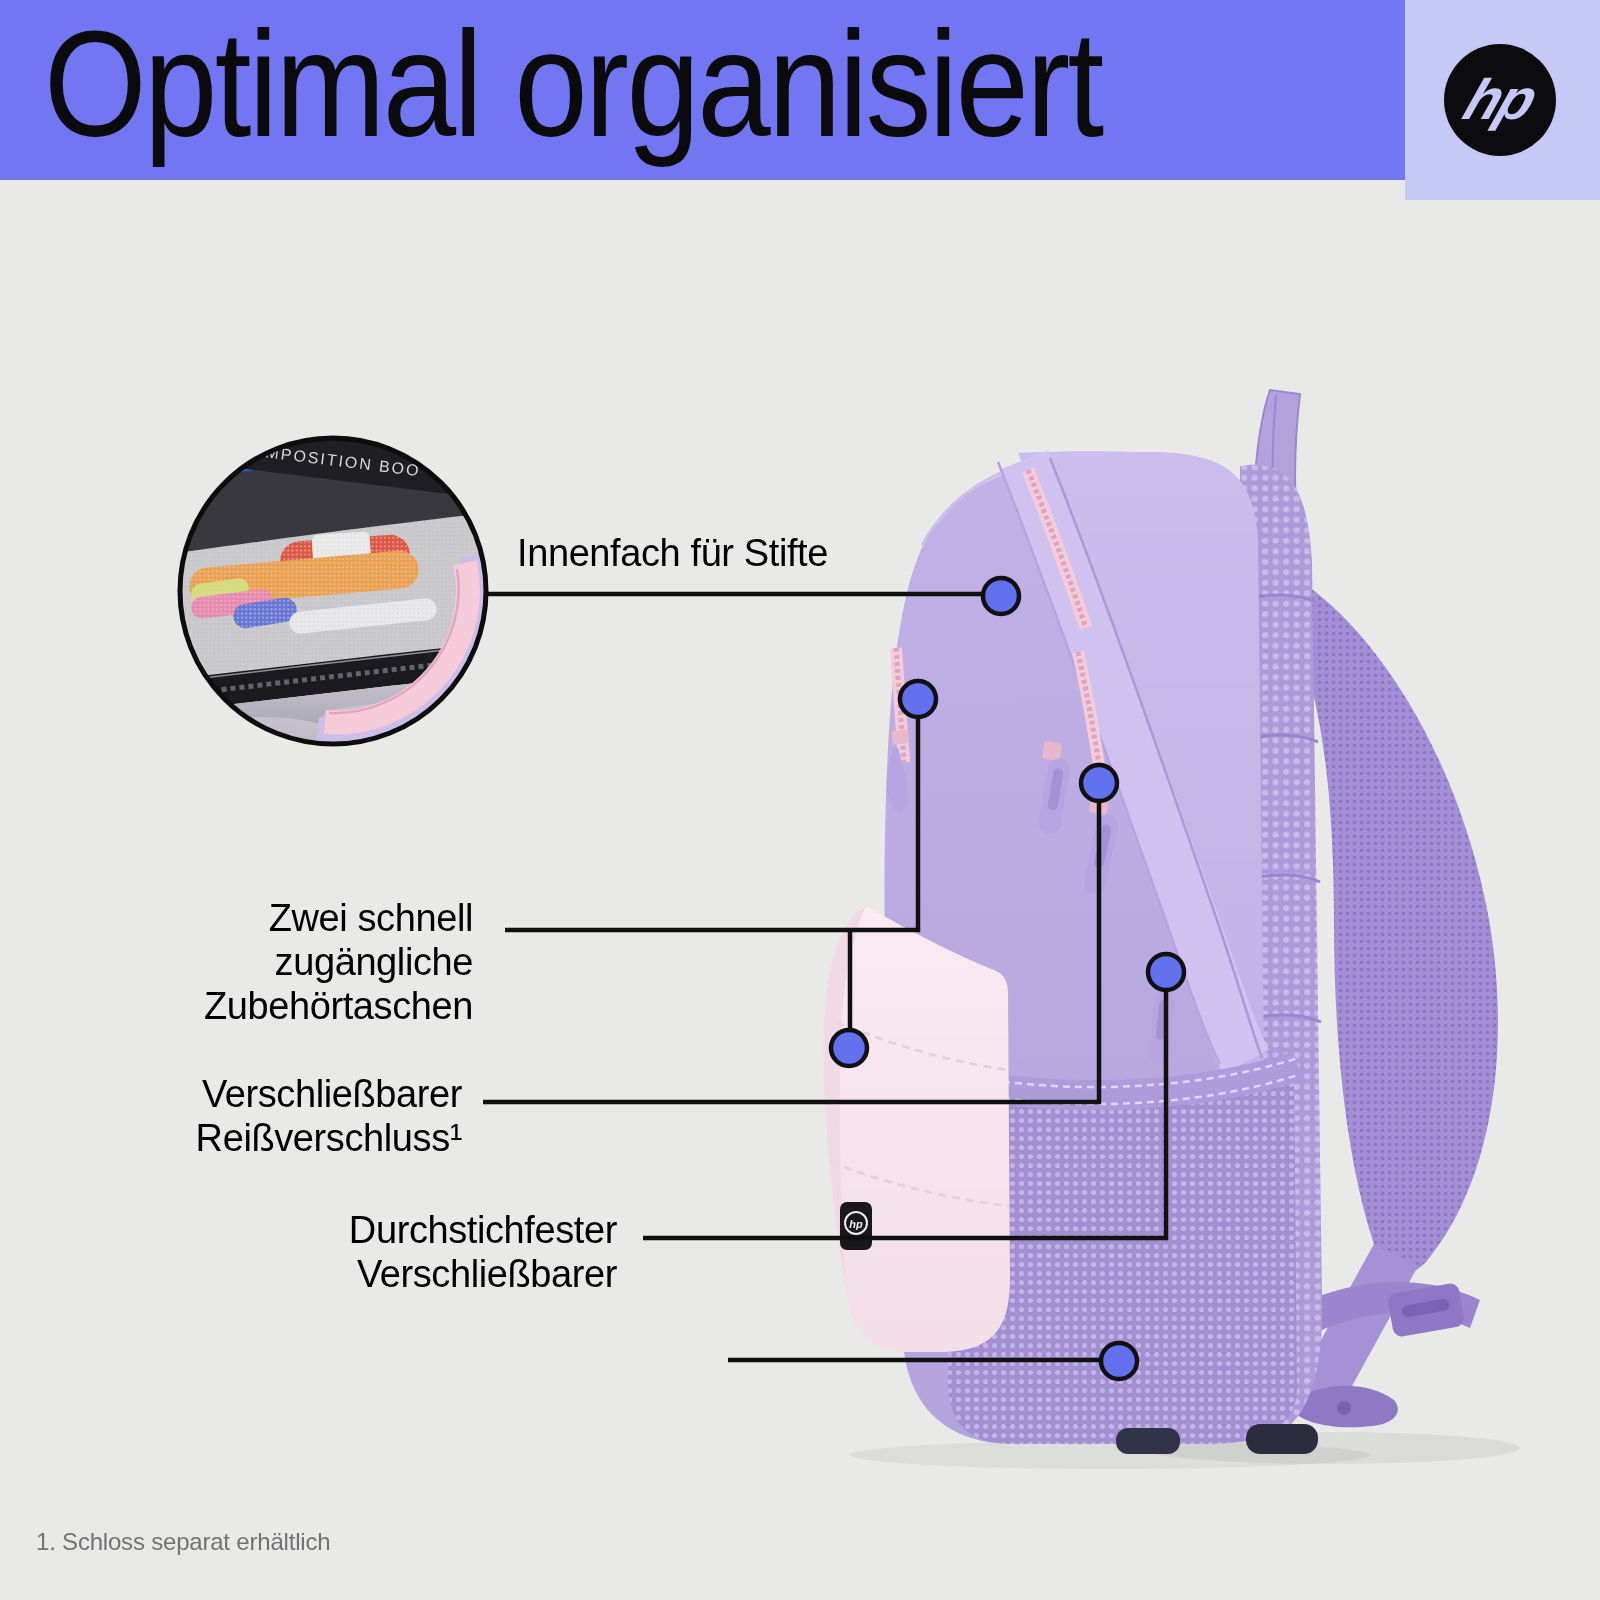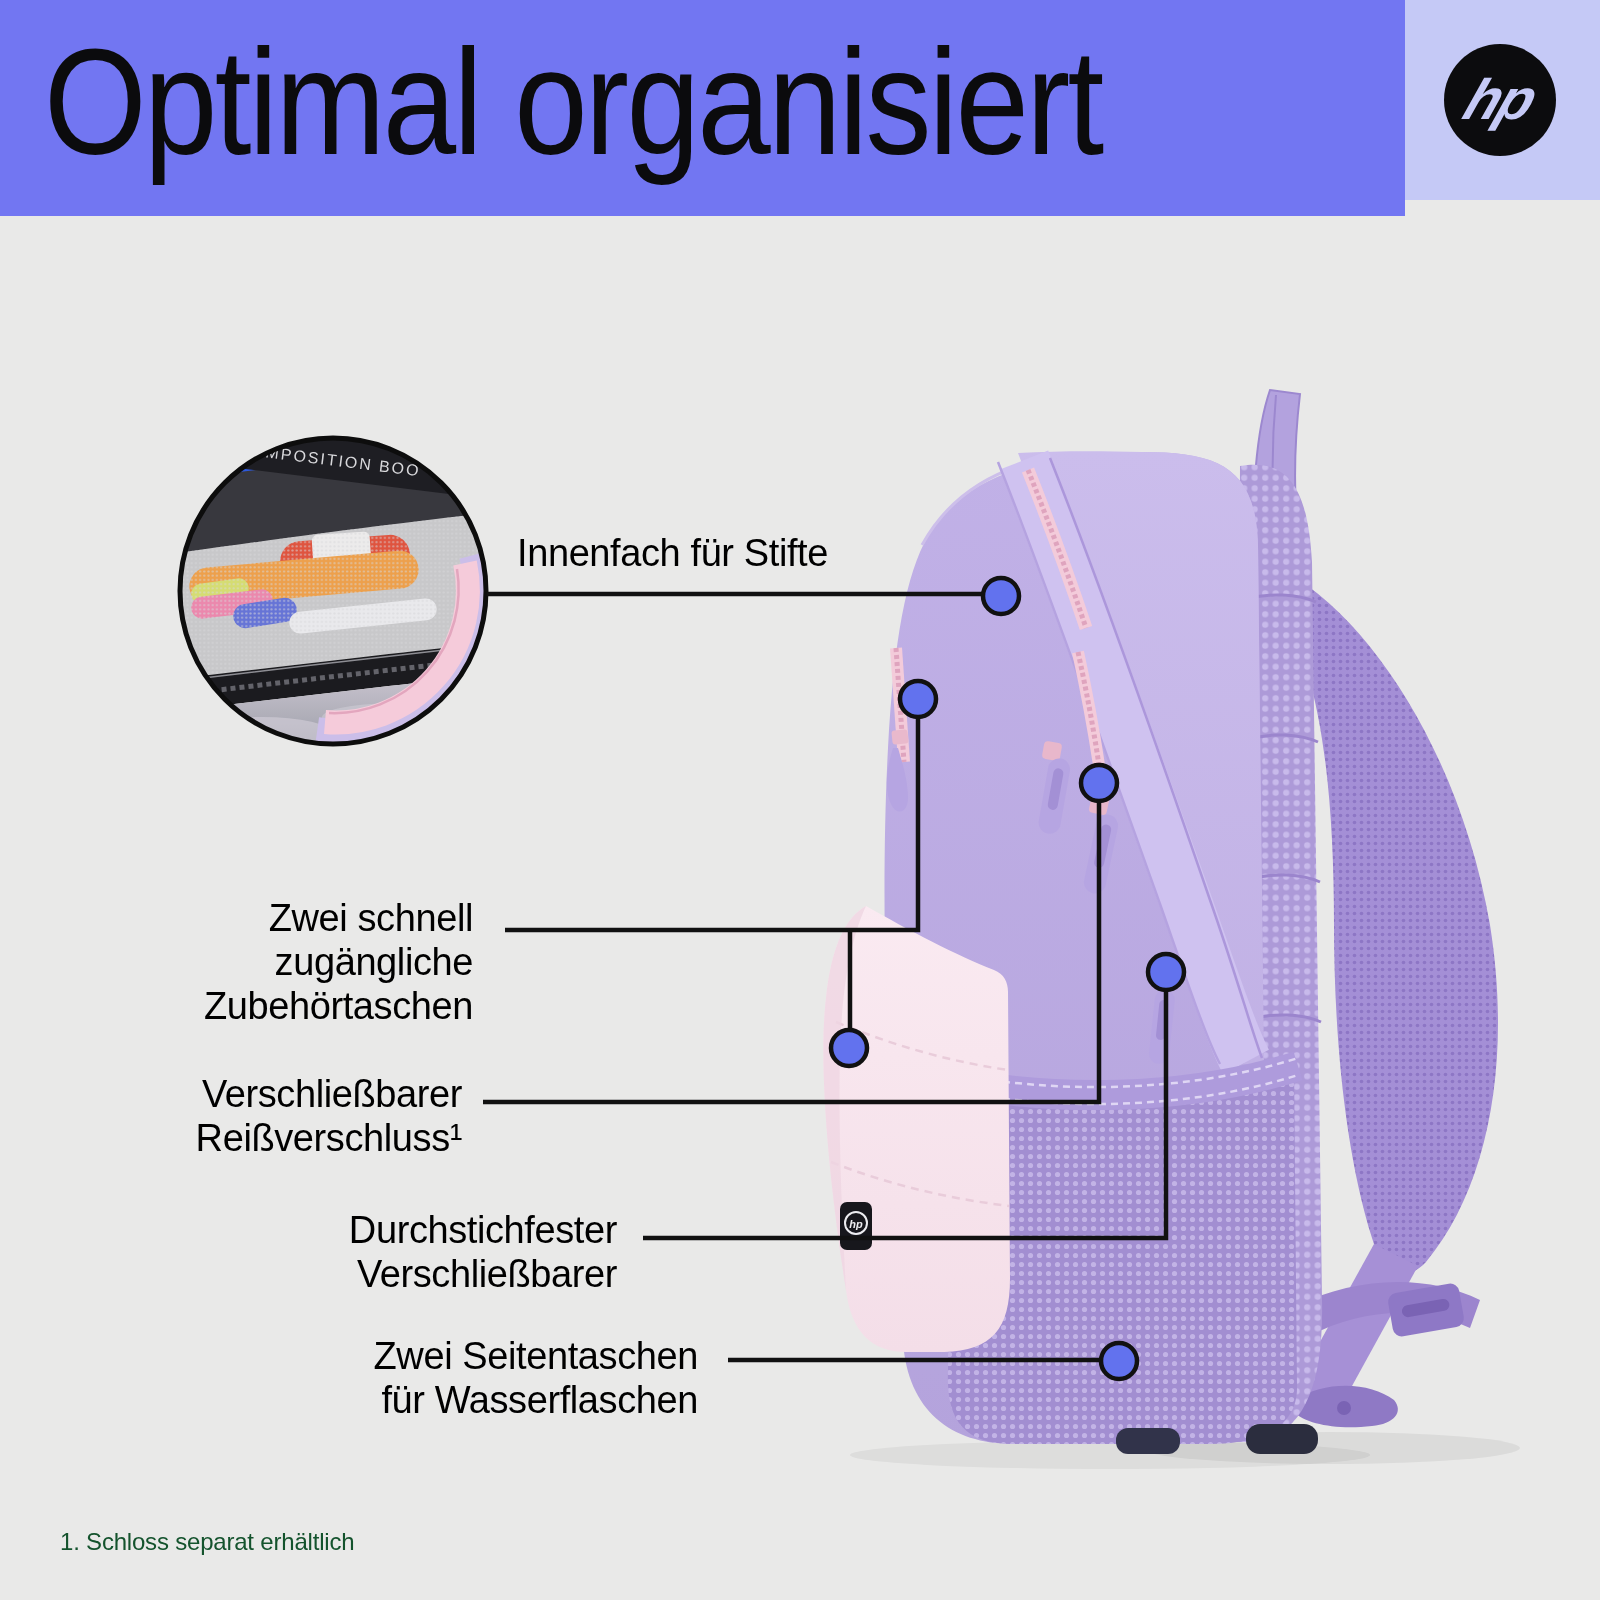--- a/index.html
+++ b/index.html
@@ -1,33 +1,33 @@
 <!DOCTYPE html>
 <html><head>
 <meta charset="utf-8">
 <style>
   html,body{margin:0;padding:0;background:#cfcfcf;}
   .stage{position:relative;width:1600px;height:1600px;background:#E9E9E8;overflow:hidden;
          font-family:"Liberation Sans",sans-serif;}
   
-  .banner{position:absolute;left:0;top:0;width:1405px;height:216px;background:#7276F2;}
+  .banner{position:absolute;left:0;top:0;width:1405px;height:180px;background:#7276F2;}
   .banner h1{position:absolute;left:44px;top:50%;margin:0;color:#0B0B0D;
              font-size:150px;font-weight:500;letter-spacing:-3px;white-space:nowrap;
              transform:translateY(-54%) scaleX(.88);transform-origin:left center;line-height:1;}
   .hp-tile{position:absolute;left:1405px;top:0;width:195px;height:200px;background:#C5C9F6;}
   
   .lbl{position:absolute;color:#000000;font-size:38px;letter-spacing:-.4px;
        line-height:44px;white-space:pre-line;}
   .lbl.r{text-align:right;}
   .lbl-innenfach{left:517px;top:531px;}
   .lbl-zubehoer{left:73px;top:896px;width:400px;}
   .lbl-verschluss{left:160px;top:1072px;width:302px;}
   .lbl-durchstich{left:317px;top:1208px;width:300px;}
   .lbl-seiten{left:358px;top:1334px;width:340px;}
-  .footnote{position:absolute;left:36px;top:1528px;color:#14532d;font-size:24px;letter-spacing:-.2px;margin-left:24px;}
+  .footnote{position:absolute;left:36px;top:1528px;color:#737373;font-size:24px;letter-spacing:-.2px;}
   .abs-svg{position:absolute;left:0;top:0;}
 </style>
 </head>
 <body>
 
 <div class="stage">
 
   <div class="banner">
     <h1>Optimal organisiert</h1>
   </div>
@@ -227,17 +227,15 @@
     </g>
   </svg>
 
   <div class="lbl lbl-innenfach">Innenfach für Stifte</div>
   <div class="lbl r lbl-verschluss">Verschließbarer
 Reißverschluss¹</div>
   <div class="lbl r lbl-zubehoer">Zwei schnell zugängliche
 Zubehörtaschen</div>
   <div class="lbl r lbl-durchstich">Durchstichfester
 Verschließbarer</div>
-  <div class="lbl r lbl-seiten">Zwei Seitentaschen
-für Wasserflaschen</div>
 
   <div class="footnote">1. Schloss separat erhältlich</div>
 </div>
 
 </body></html>

